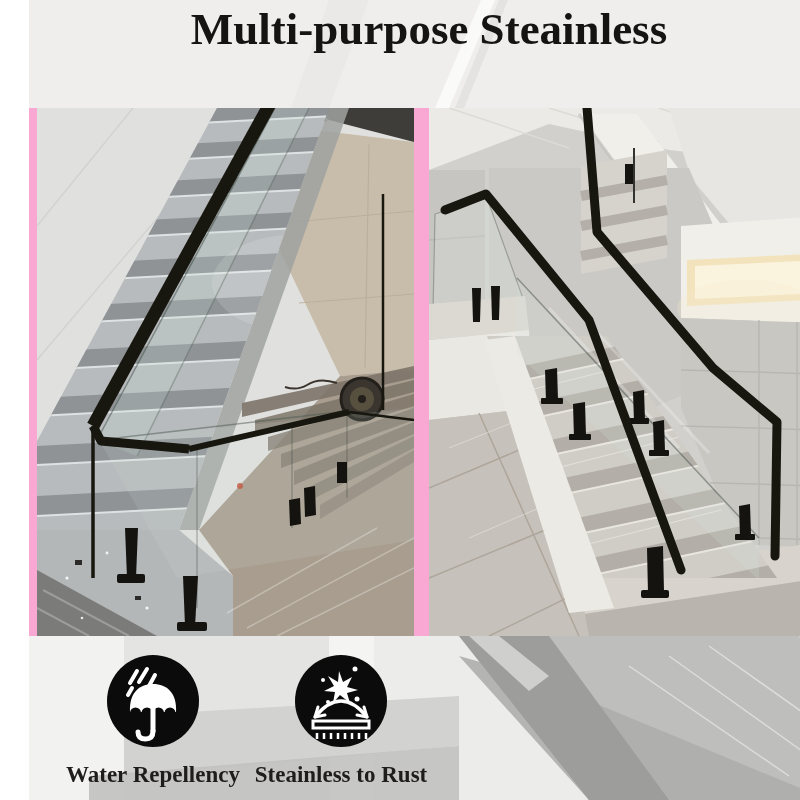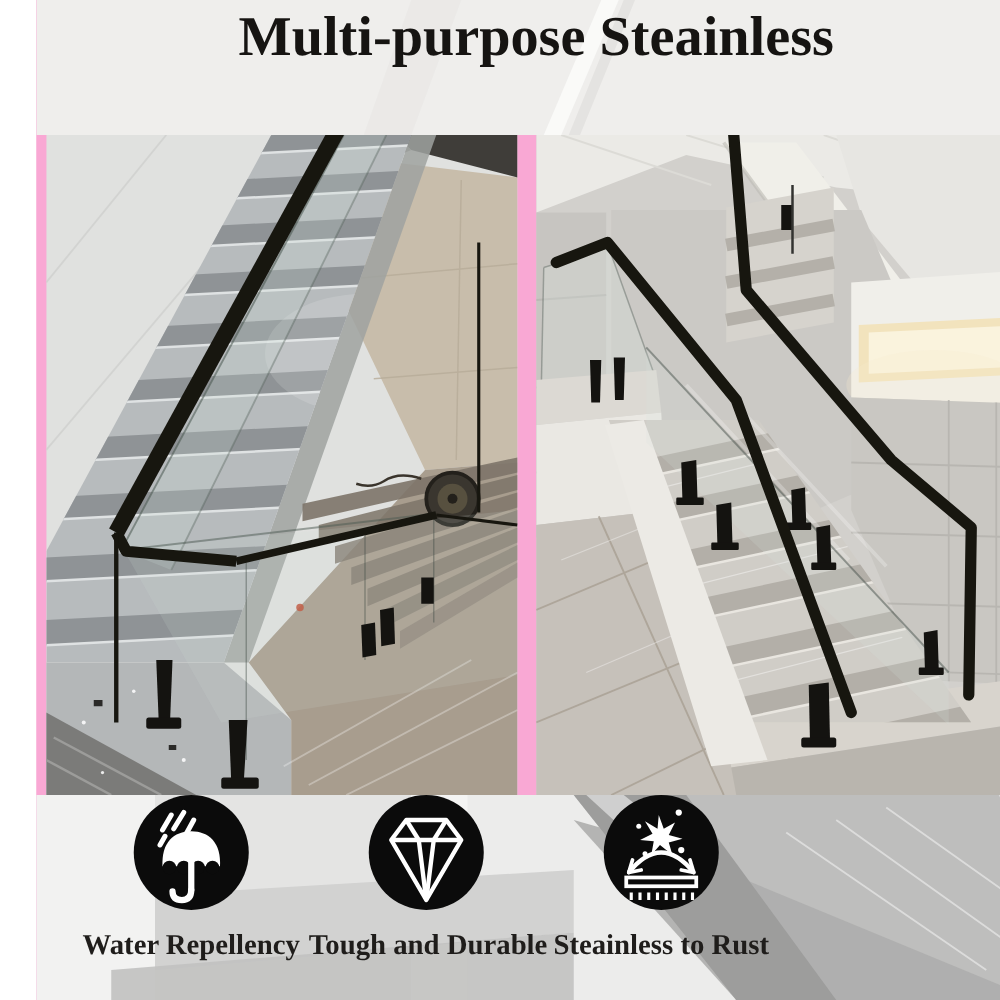--- a/index.html
+++ b/index.html
@@ -18,21 +18,21 @@
   .photos{position:absolute;top:108px;left:8px;width:784px;height:528px;display:flex;gap:15px;}
   .photo{margin:0;padding:0;line-height:0;}
   .photo svg{display:block;}
   
   .footer{position:absolute;top:636px;left:0;width:800px;height:164px;}
   .footer-bg{position:absolute;top:0;left:0;width:800px;height:164px;}
   .features{
     position:absolute;top:0;left:0;width:800px;height:164px;
     display:flex;justify-content:flex-start;padding-left:30px;box-sizing:border-box;
   }
-  .feature{width:188px;flex:0 0 188px;text-align:center;}
+  .feature{width:188px;flex:0 0 188px;text-align:center;padding-top:19px;}
   .icon-circle{
     width:92px;height:92px;border-radius:50%;margin:0 auto;
     display:flex;align-items:center;justify-content:center;
   }
   .feature-label{
     margin-top:15px;font-size:23px;font-weight:bold;color:#1f1d1b;
     white-space:nowrap;line-height:1.1;
   }
 </style>
 </head>
@@ -372,35 +372,20 @@
             </g>
             <g stroke="#ffffff" stroke-width="5" fill="none" stroke-linecap="round">
               <line x1="46" y1="33" x2="46" y2="76"></line>
               <path d="M46,76 Q46,84 38.5,84 Q31,84 31,77"></path>
             </g>
           </svg>
         </div>
         <div class="feature-label">Water Repellency</div>
       </div>
 
-      <div class="feature">
-        <div class="icon-circle" style="background:#0b0b0b">
-          <svg width="92" height="92" viewBox="0 0 92 92">
-            <g stroke="#ffffff" stroke-width="3.5" fill="none" stroke-linejoin="round">
-              <polygon points="46,84 18,36 30,20 62,20 74,36"></polygon>
-              <line x1="18" y1="36" x2="74" y2="36"></line>
-              <line x1="30" y1="20" x2="40" y2="36"></line>
-                <line x1="62" y1="20" x2="52" y2="36"></line>
-              <line x1="40" y1="36" x2="46" y2="84"></line>
-                <line x1="52" y1="36" x2="46" y2="84"></line>
-            </g>
-          </svg>
-        </div>
-        <div class="feature-label">Tough and Durable</div>
-      </div>
 
       <div class="feature">
         <div class="icon-circle" style="background:#0b0b0b">
           <svg width="92" height="92" viewBox="0 0 92 92">
             <rect x="18" y="66" width="56" height="7" fill="none" stroke="#ffffff" stroke-width="3"></rect>
             <g stroke="#ffffff" stroke-width="2.5">
               <line x1="22" y1="78" x2="22" y2="84"></line>
                 <line x1="29" y1="78" x2="29" y2="84"></line>
               <line x1="36" y1="78" x2="36" y2="84"></line>
                 <line x1="43" y1="78" x2="43" y2="84"></line>

